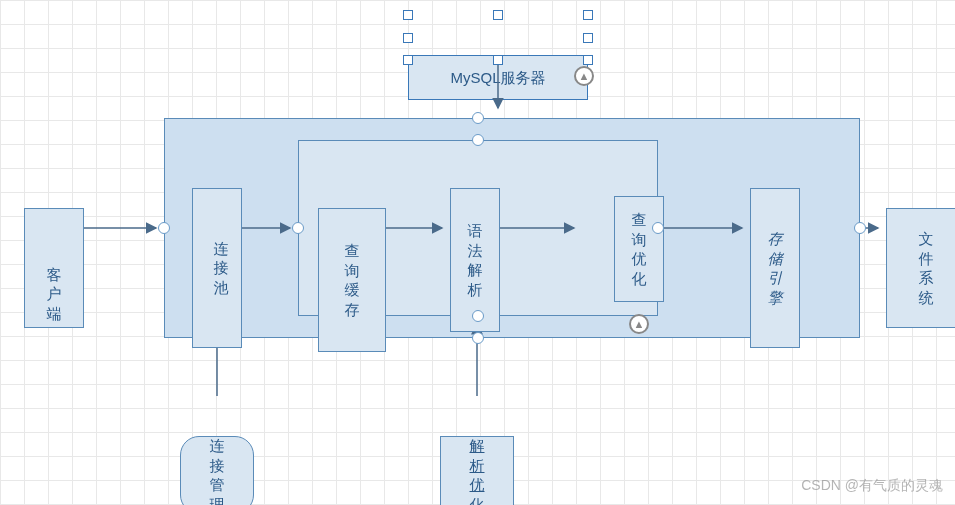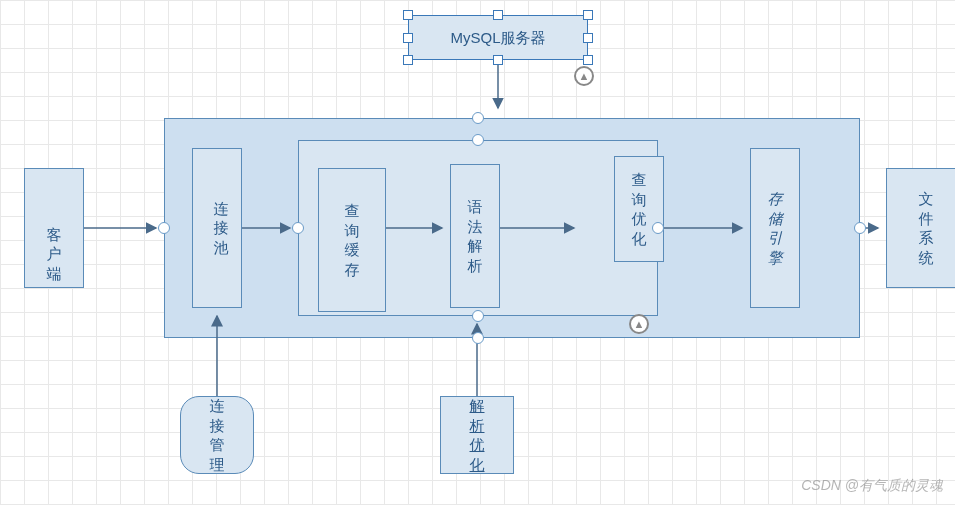--- a/index.html
+++ b/index.html
@@ -20,20 +20,21 @@
       background: #d9e6f2;
       border: 1px solid #5a8bb8;
       display: flex;
       align-items: center;
       justify-content: center;
       text-align: center;
       color: #2c5a88;
       font-size: 15px;
       line-height: 1.3;
       padding: 4px;
+      margin-top: 40px;
     }
     .box.selected {
       border: 1.5px solid #3a78b8;
     }
     .big-container {
       background: #cddff0;
       border: 1px solid #5a8bb8;
       position: absolute;
     }
     .inner-container {
@@ -81,21 +82,20 @@
       pointer-events: none;
       z-index: 5;
     }
     .watermark {
       position: absolute;
       right: 12px;
       bottom: 10px;
       color: rgba(120,120,120,0.55);
       font-size: 14px;
       z-index: 30;
-      font-style: italic;
     }
   </style>
 </head>
 <body>
 
 <div class="box selected" style="left:408px; top:15px; width:180px; height:45px;">
   <span>MySQL服务器</span>
 </div>
 
 <div class="handle" style="left:403px; top:10px;"></div>
@@ -131,21 +131,21 @@
 </div>
 
 <div class="box" style="left:192px; top:148px; width:50px; height:160px; z-index:10;padding-left:12px;">
   <span style="display:inline-block; width:1.2em;">连接池</span>
 </div>
 
 <div class="box" style="left:318px; top:168px; width:68px; height:144px; z-index:10;">
   <span style="display:inline-block; width:1.2em;">查询缓存</span>
 </div>
 
-<div class="box" style="left:450px; top:164px; width:50px; height:144px; z-index:10;">
+<div class="box" style="left:450px; top:148px; width:50px; height:144px; z-index:10;">
   <span style="display:inline-block; width:1.2em;">语法解析</span>
 </div>
 
 <div class="box" style="left:614px; top:156px; width:50px; height:106px; z-index:10;">
   <span style="display:inline-block; width:1.2em;">查询优化</span>
 </div>
 
 <div class="box" style="left:750px; top:148px; width:50px; height:160px; z-index:10;">
   <span style="display:inline-block; width:1.2em;font-style:italic;">存储引擎</span>
 </div>

